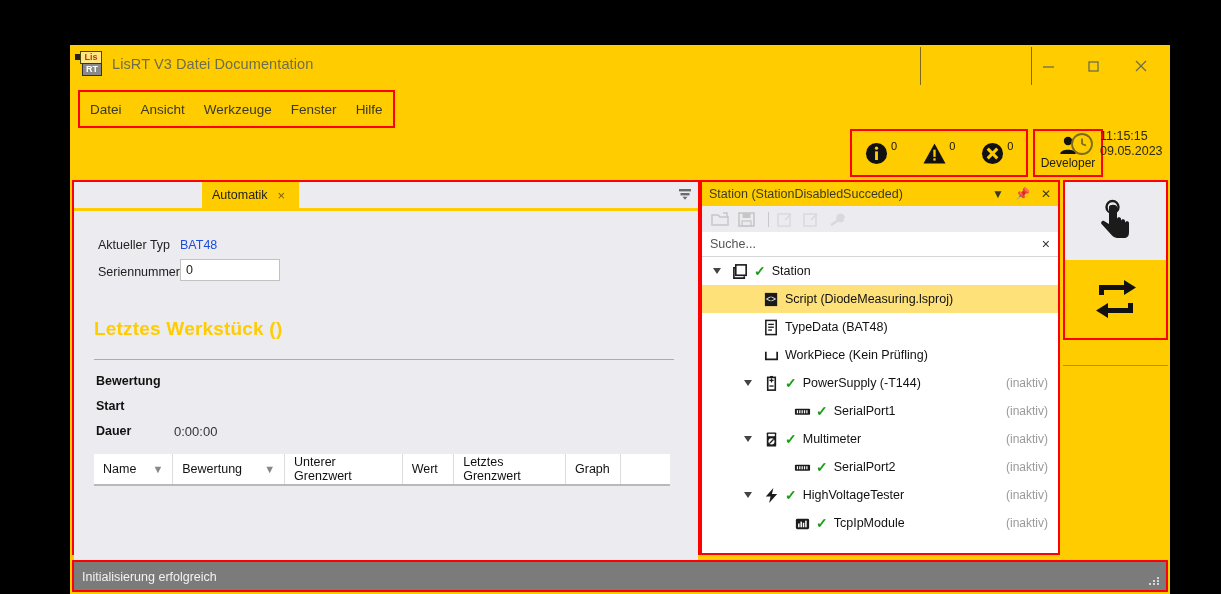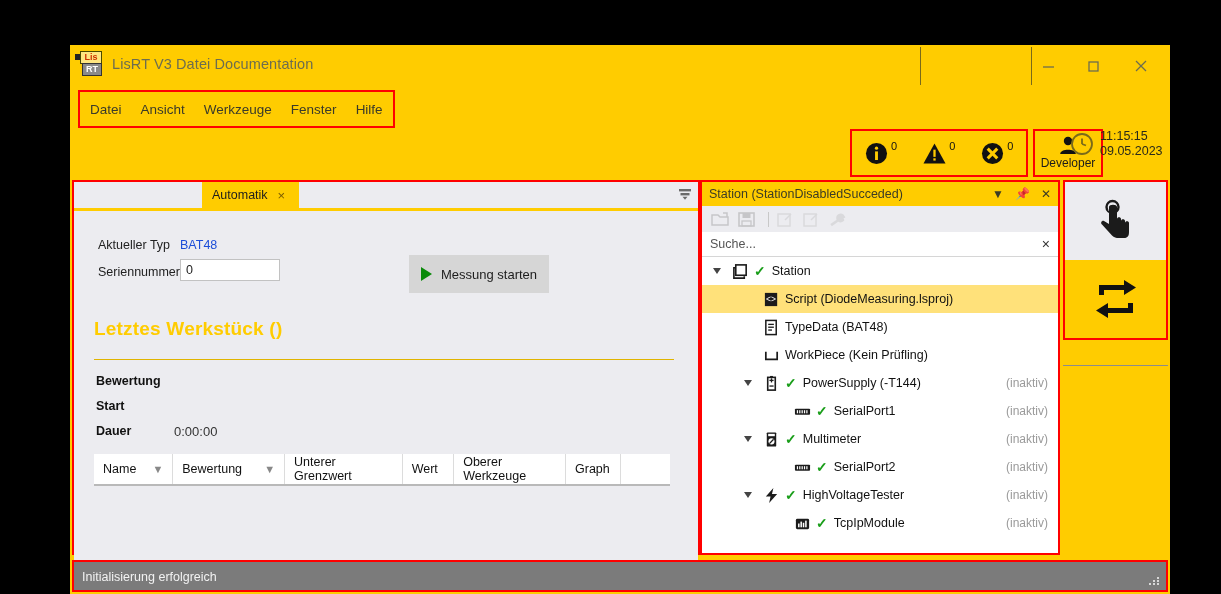--- a/index.html
+++ b/index.html
@@ -209,24 +209,20 @@
       </svg>
     </div>
 
     <div class="docbody">
       <div class="form-label" style="left:24px;top:27px;">Aktueller Typ</div>
       <div class="form-val" style="left:106px;top:27px;">BAT48</div>
 
       <div class="form-label" style="left:24px;top:54px;">Seriennummer</div>
       <input class="serial-input" style="left: 106px; top: 48px; width: 100px; height: 22px;" value="0">
 
-      <div class="startbtn" style="left:335px;top:44px;width:140px;height:38px;">
-        <span class="tri"></span>
-        <span>Messung starten</span>
-      </div>
 
       <div class="section-title" style="left:20px;top:107px;">Letztes Werkstück ()</div>
       <div class="hr-gold" style="left:20px;top:148px;width:580px;"></div>
 
       <div class="kv-key" style="left:22px;top:163px;">Bewertung</div>
       <div class="kv-val" style="left:100px;top:163px;"></div>
 
       <div class="kv-key" style="left:22px;top:188px;">Start</div>
       <div class="kv-val" style="left:100px;top:188px;"></div>
 
@@ -242,21 +238,21 @@
           <span>Bewertung</span>
           <span class="fil">▼</span>
         </div>
         <div class="th" style="width:122px;">
           <span>Unterer Grenzwert</span>
         </div>
         <div class="th" style="width:53px;">
           <span>Wert</span>
         </div>
         <div class="th" style="width:116px;">
-          <span>Oberer Werkzeuge</span>
+          <span>Letztes Grenzwert</span>
         </div>
         <div class="th" style="width:57px;">
           <span>Graph</span>
         </div>
         <div class="th" style="width:50px;"></div>
       </div>
     </div>
   </div>
 
   <div class="rightpanel">

